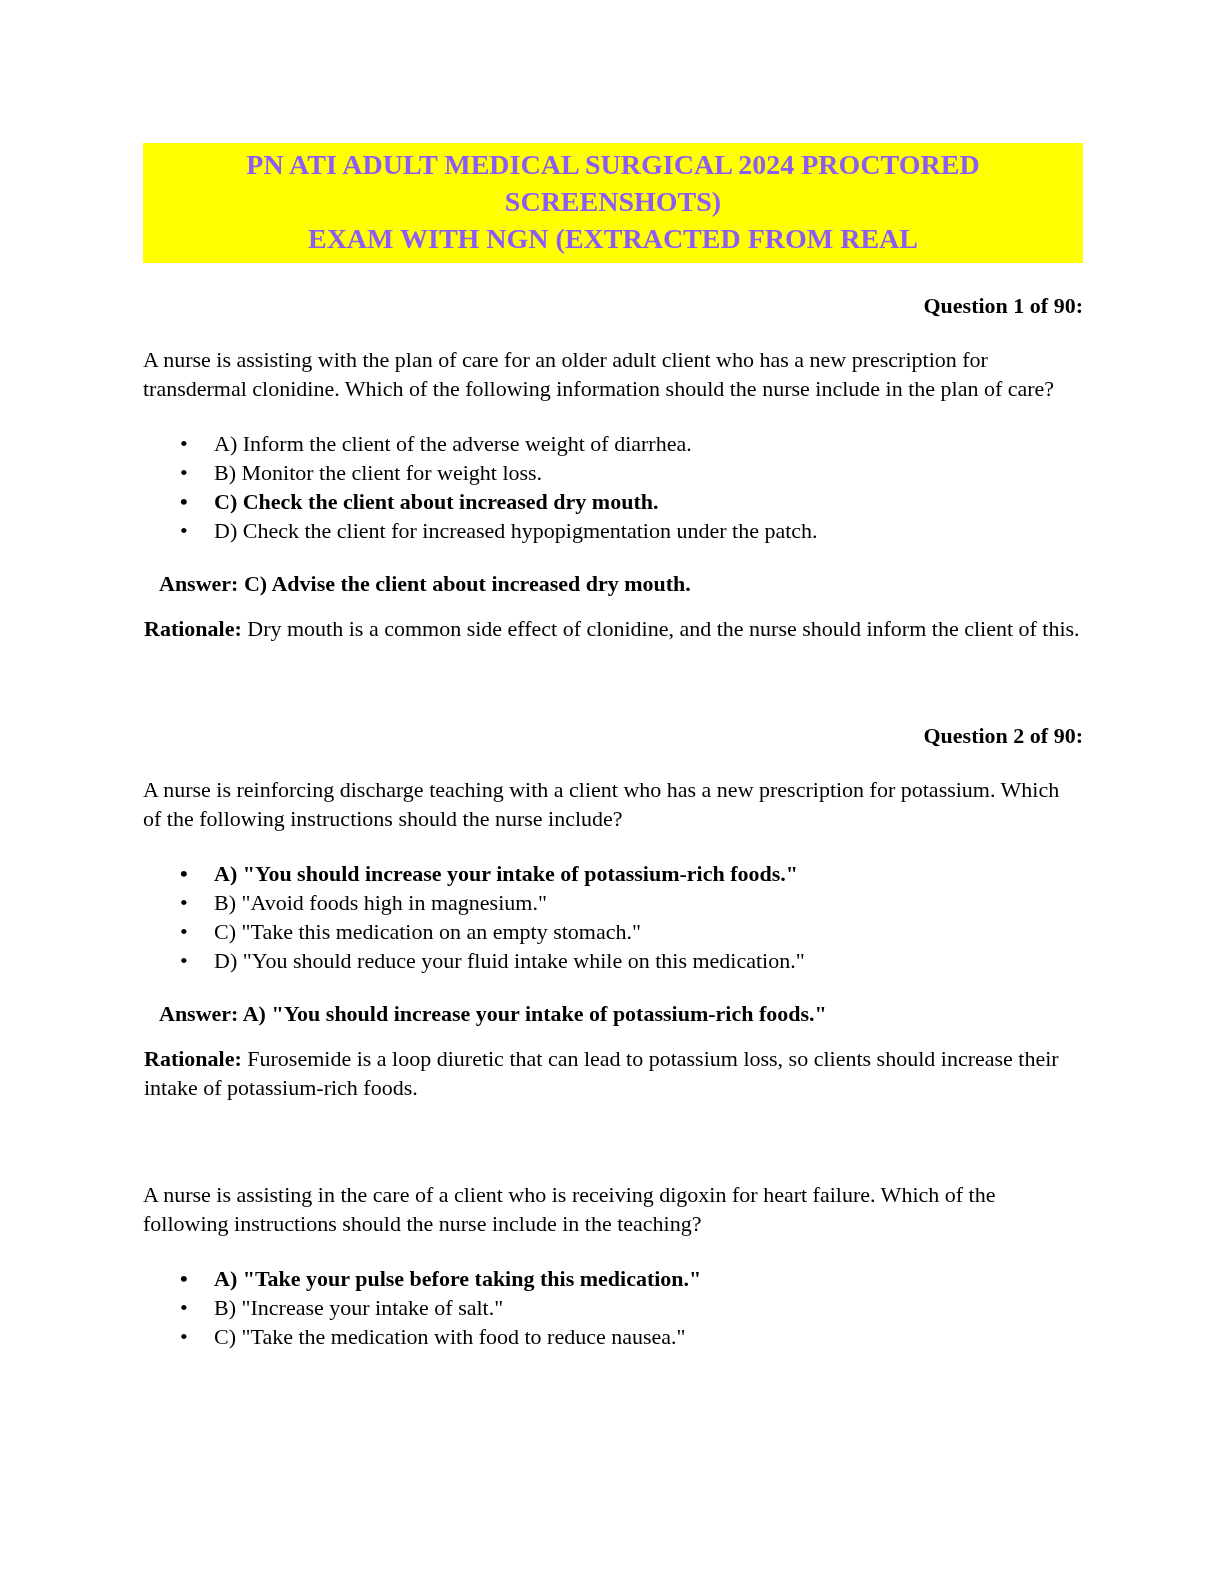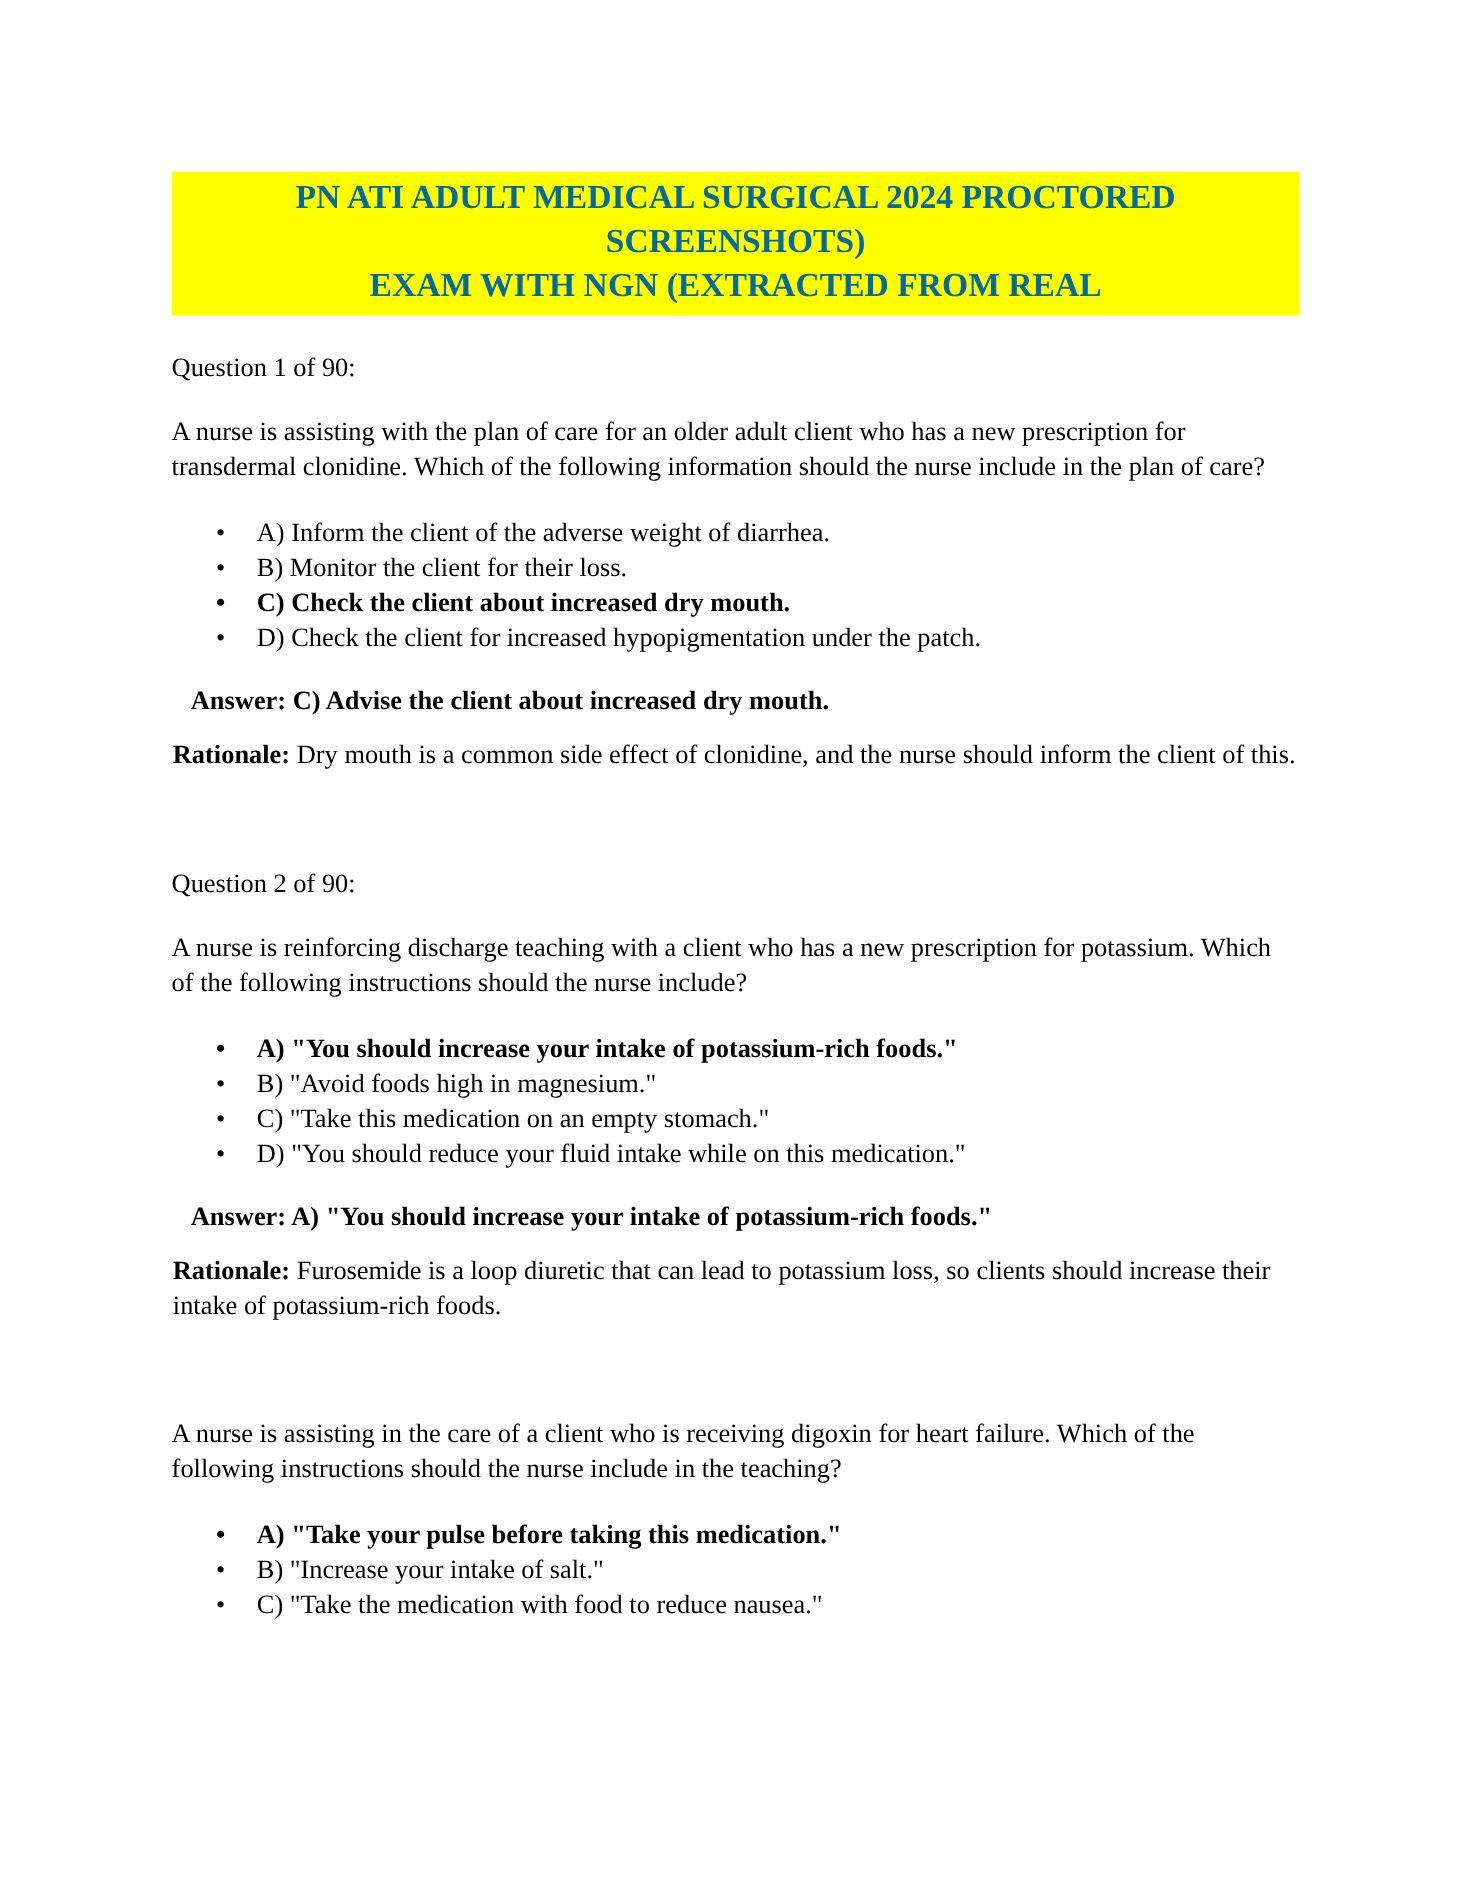--- a/index.html
+++ b/index.html
@@ -10,34 +10,35 @@
     background: #ffffff;
     padding: 143px 141px 0 143px;
     font-family: "Liberation Serif", "DejaVu Serif", serif;
     font-size: 22px;
     line-height: 29px;
     color: #000000;
     overflow: hidden;
   }
   .banner {
     background: #FFFF00;
-    color: #0369a1;
+    color: #8b5cf6;
     text-align: center;
     font-weight: bold;
     font-size: 28px;
     line-height: 37px;
     padding: 3px 10px 6px 10px;
     margin-bottom: 28px;
   }
   .banner-line { display: block; }
   .question { margin: 0; }
   .question + .question { margin-top: 78px; }
   .q-heading {
-    font-weight: normal;
+    font-weight: bold;
     margin: 0 0 25px 0;
+    text-align: right;
   }
   .q-stem { margin: 0 0 26px 0; }
   ul.options {
     list-style: none;
     margin: 0 0 24px 0;
     padding: 0;
   }
   ul.options li {
     position: relative;
     padding-left: 71px;
@@ -64,21 +65,21 @@
     <span class="banner-line">PN ATI ADULT MEDICAL SURGICAL 2024 PROCTORED</span>
     <span class="banner-line">SCREENSHOTS)</span>
     <span class="banner-line">EXAM WITH NGN (EXTRACTED FROM REAL</span>
   </div>
 
   <section class="question">
     <p class="q-heading">Question 1 of 90:</p>
     <p class="q-stem">A nurse is assisting with the plan of care for an older adult client who has a new prescription for transdermal clonidine. Which of the following information should the nurse include in the plan of care?</p>
     <ul class="options">
       <li>A) Inform the client of the adverse weight of diarrhea.</li>
-      <li>B) Monitor the client for their loss.</li>
+      <li>B) Monitor the client for weight loss.</li>
       <li class="opt-bold">C) Check the client about increased dry mouth.</li>
       <li>D) Check the client for increased hypopigmentation under the patch.</li>
     </ul>
     <p class="answer-line">Answer: C) Advise the client about increased dry mouth.</p>
     <p class="rationale-line">
       <b class="r-label">Rationale:</b>
       <span>Dry mouth is a common side effect of clonidine, and the nurse should inform the client of this.</span>
     </p>
   </section>
 

